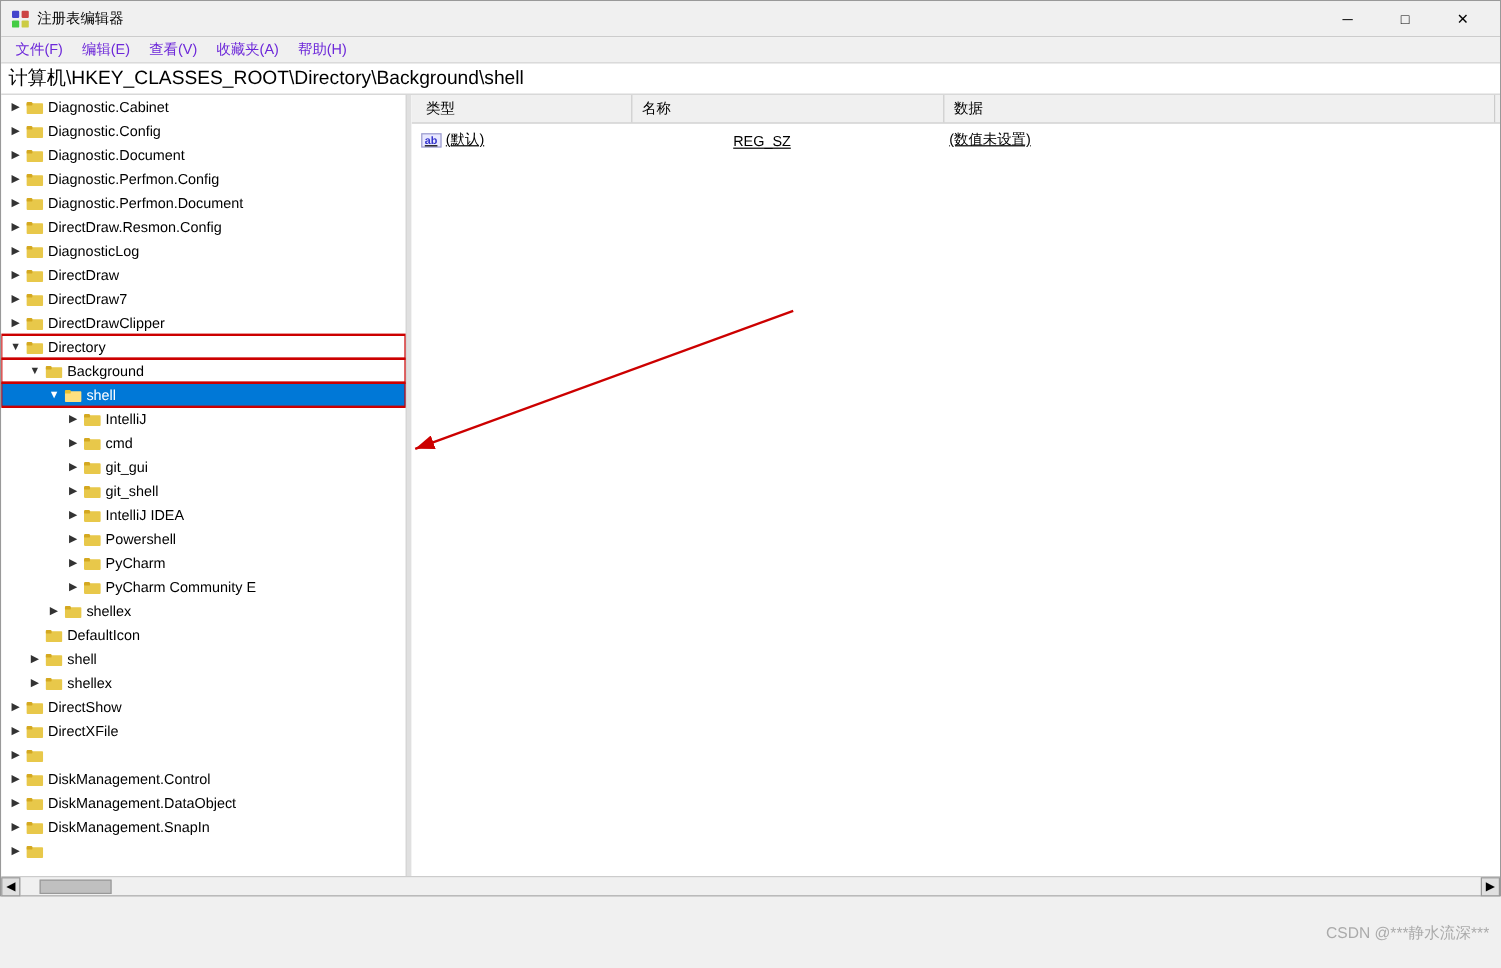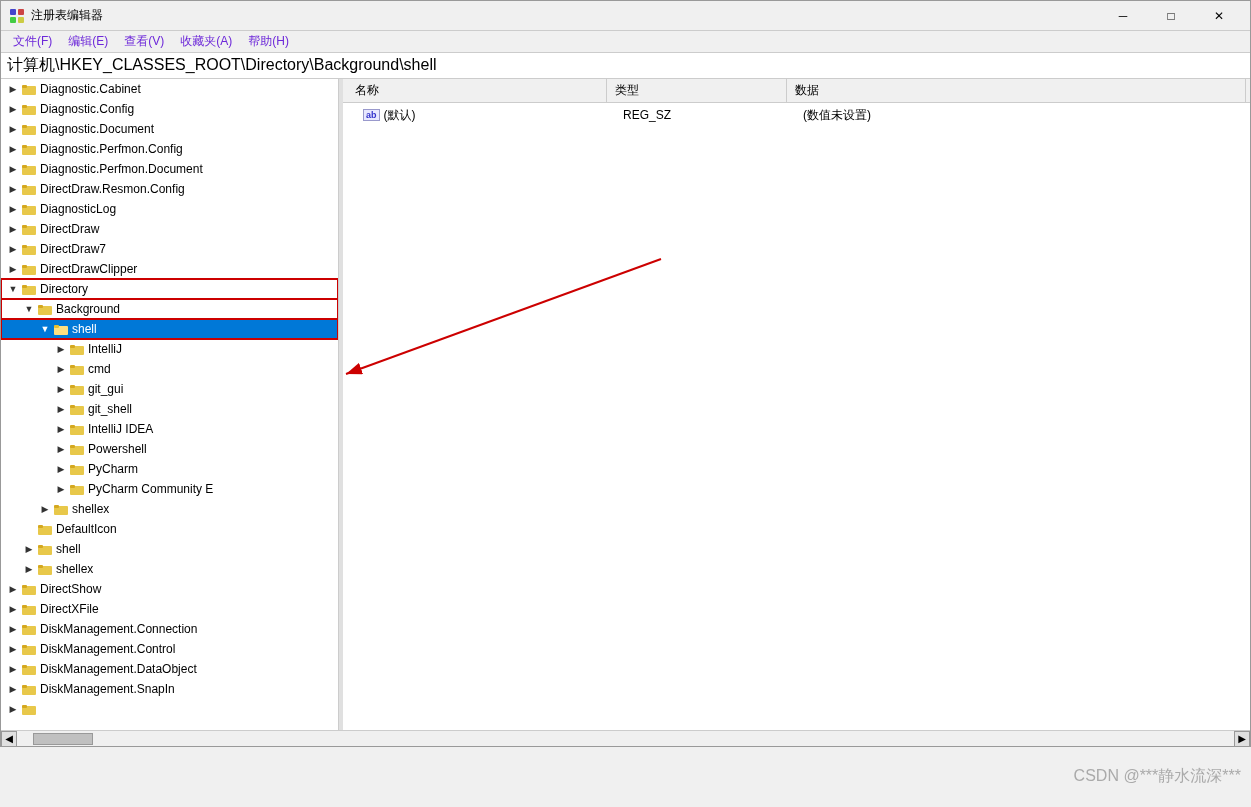--- a/index.html
+++ b/index.html
@@ -196,24 +196,25 @@
 
     
     .data-rows {
       flex: 1;
       overflow: auto;
       padding: 2px 0;
     }
 
     .data-row {
       display: flex;
-      align-items: center;
+      align-items: flex-end;
       height: 20px;
-      padding: 0 12px;
+      padding: 0 0;
       cursor: pointer;
+      text-decoration: underline;
     }
 
     .data-cell {
       font-size: 12px;
       color: #000;
       overflow: hidden;
       text-overflow: ellipsis;
       white-space: nowrap;
       padding: 0 8px;
     }
@@ -255,21 +256,21 @@
       position: absolute;
       pointer-events: none;
       z-index: 20;
     }
 
     
     .watermark {
       position: absolute;
       bottom: 20px;
       right: 10px;
-      font-size: 16px;
+      font-size: 13px;
       color: #aaa;
       z-index: 100;
       margin-top: 20px;
     }
 
     
     .splitter {
       width: 4px;
       background: #e0e0e0;
       cursor: col-resize;
@@ -616,21 +617,20 @@
       </div>
 
       <div class="tree-item indent-0">
         <span class="tree-expander">▶</span>
         <span class="folder-icon">
           <svg class="folder-svg" viewBox="0 0 14 12">
               <rect x="0" y="3" width="14" height="9" fill="#e8c84a" rx="1"></rect>
               <rect x="0" y="2" width="5" height="3" fill="#d4a820" rx="1"></rect>
             </svg>
         </span>
-        <span class="tree-label">DiskManagement.Connection</span>
       </div>
 
       <div class="tree-item indent-0">
         <span class="tree-expander">▶</span>
         <span class="folder-icon">
           <svg class="folder-svg" viewBox="0 0 14 12">
               <rect x="0" y="3" width="14" height="9" fill="#e8c84a" rx="1"></rect>
               <rect x="0" y="2" width="5" height="3" fill="#d4a820" rx="1"></rect>
             </svg>
         </span>
@@ -669,22 +669,22 @@
         </span>
       </div>
 
     </div>
 
     <div class="splitter"></div>
 
     <div class="right-panel">
 
       <div class="col-headers">
+        <div class="col-header col-type">类型</div>
         <div class="col-header col-name">名称</div>
-        <div class="col-header col-type">类型</div>
         <div class="col-header col-data">数据</div>
       </div>
 
       <div class="data-rows">
         <div class="data-row">
           <div class="data-cell cell-name">
             <span class="ab-icon">ab</span>
             <span>(默认)</span>
           </div>
           <div class="data-cell cell-type">REG_SZ</div>

